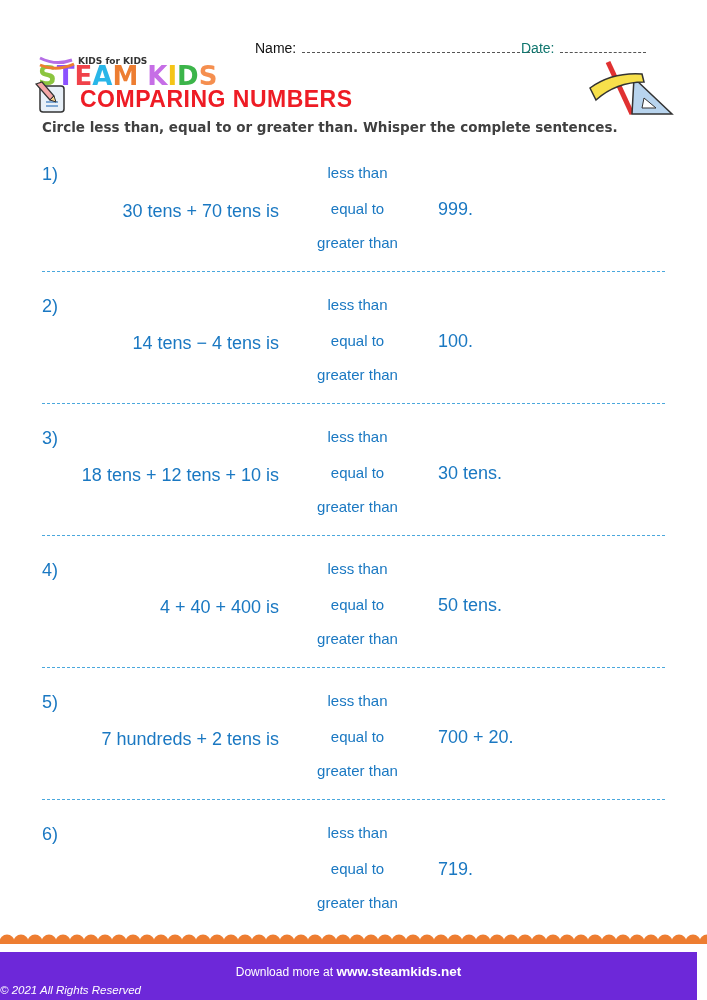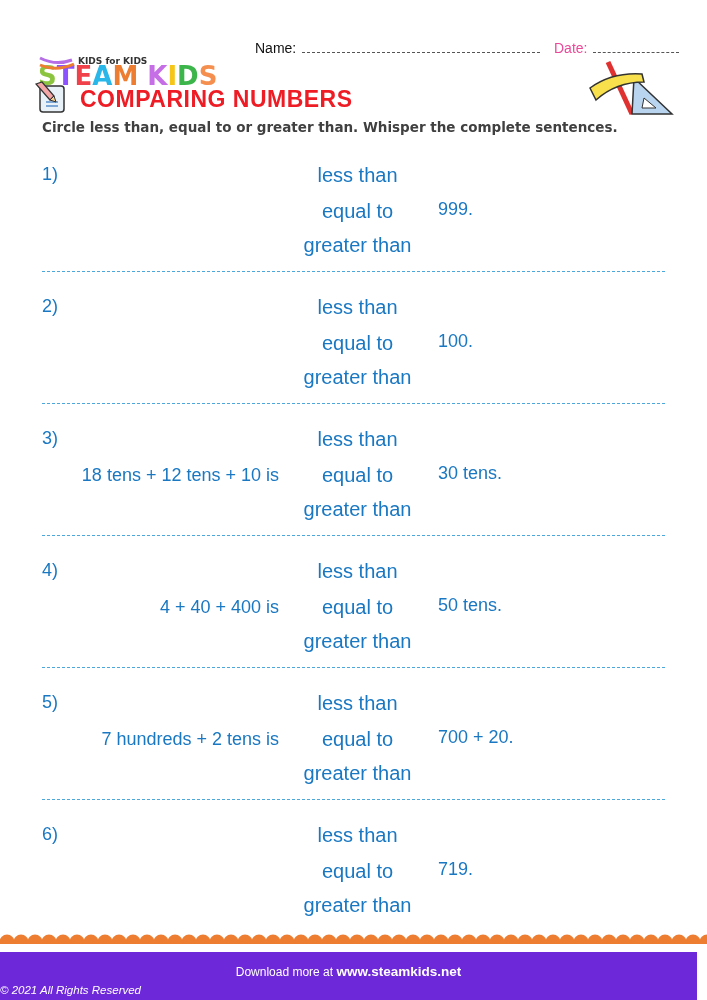--- a/index.html
+++ b/index.html
@@ -5,30 +5,30 @@
   html, body { margin:0; padding:0; }
   body { width:707px; height:1000px; background:#ffffff; position:relative; overflow:hidden;
          font-family:"Liberation Sans", sans-serif; }
   .logo { position:absolute; left:38px; top:30px; }
   .logo-title { font-family:"DejaVu Sans", sans-serif; font-weight:900; font-size:26px; letter-spacing:0px; line-height:28px;margin-top:32px; }
   .logo-title span { display:inline-block; }
   .logo-sub { position:absolute; left:40px; top:26px; font-family:"DejaVu Sans", sans-serif; font-weight:bold; font-size:9px; color:#333; white-space:nowrap; }
   .logo-swoosh { position:absolute; left:0; top:26px; }
   .namefield { position:absolute; left:255px; top:40px; font-size:14px; color:#111; }
   .namefield .line { display:inline-block; width:238px; border-bottom:1px dashed #555; margin-left:6px; height:12px; vertical-align:baseline; }
-  .datefield { position:absolute; left:554px; top:40px; font-size:14px; color:#ec4899; }
+  .datefield { position:absolute; left:521px; top:40px; font-size:14px; color:#0f766e; }
   .datefield .line { display:inline-block; width:86px; border-bottom:1px dashed #555; margin-left:6px; height:12px; }
   .title-icon { position:absolute; left:34px; top:80px; }
   .title { position:absolute; left:80px; top:86px; font-family:"Liberation Sans", sans-serif; font-weight:bold; font-size:23px; color:#ee1c25; letter-spacing:0.5px; }
   .tools { position:absolute; left:586px; top:58px; }
   .instr { position:absolute; left:42px; top:119px; font-family:"DejaVu Sans", sans-serif; font-weight:bold; font-size:13.5px; color:#404040; white-space:nowrap; }
   .q { position:absolute; left:0; width:707px; height:132px; }
   .q .num { position:absolute; left:42px; top:0; font-size:18px; color:#1a78c2; }
   .q .expr { position:absolute; right:428px; width:260px; text-align:right; font-size:18px; color:#1a78c2; line-height:26px; }
-  .q .opt { position:absolute; left:300px; width:115px; text-align:center; font-size:20px; color:#1a78c2; }
+  .q .opt { position:absolute; left:300px; width:115px; text-align:center; font-size:15px; color:#1a78c2; }
   .q .rhs { position:absolute; left:438px; font-size:18px; color:#1a78c2; }
   .q .sep { position:absolute; left:42px; width:623px; top:107px; border-top:1px dashed #4aa8dd; }
   .footer { position:absolute; left:0; top:952px; width:697px; height:60px; background:#6d28d9; }
   .scallop { position:absolute; left:0; top:932px; width:707px; height:12px; }
   .footer .l1 { position:absolute; top:12px; width:100%; text-align:center; font-size:12px; color:#fff; }
   .footer .l1 b { font-size:13.5px; }
   .footer .l2 { position:absolute; top:32px; width:100%; text-align:left; font-size:11.5px; color:#fff; font-style:italic; }
 </style>
 </head>
 <body>
@@ -64,29 +64,31 @@
   <line x1="22" y1="4" x2="46" y2="56" stroke="#e03131" stroke-width="5"></line>
   <path d="M48 20 L86 56 L46 56 Z" fill="#b8d4ee" stroke="#333" stroke-width="1.5"></path>
   <path d="M58 40 L70 50 L56 50 Z" fill="#fff" stroke="#333" stroke-width="1"></path>
   <path d="M4 30 Q26 14 56 16 L58 24 Q30 24 10 42 Z" fill="#f7e04b" stroke="#333" stroke-width="1.5"></path>
 </svg>
 
 <div class="instr">Circle less than, equal to or greater than. Whisper the complete sentences.</div>
 
 <div class="q" style="top:164px">
   <div class="num">1)</div>
+  <div class="expr" style="top:34px">30 tens + 70 tens is</div>
   <div class="opt" style="top:0px">less than</div>
   <div class="opt" style="top:36px">equal to</div>
   <div class="opt" style="top:70px">greater than</div>
   <div class="rhs" style="top:35px">999.</div>
   <div class="sep"></div>
 </div>
 
 <div class="q" style="top:296px">
   <div class="num">2)</div>
+  <div class="expr" style="top:34px">14 tens − 4 tens is</div>
   <div class="opt" style="top:0px">less than</div>
   <div class="opt" style="top:36px">equal to</div>
   <div class="opt" style="top:70px">greater than</div>
   <div class="rhs" style="top:35px">100.</div>
   <div class="sep"></div>
 </div>
 
 <div class="q" style="top:428px">
   <div class="num">3)</div>
   <div class="expr" style="top:34px">18 tens + 12 tens + 10 is</div>

